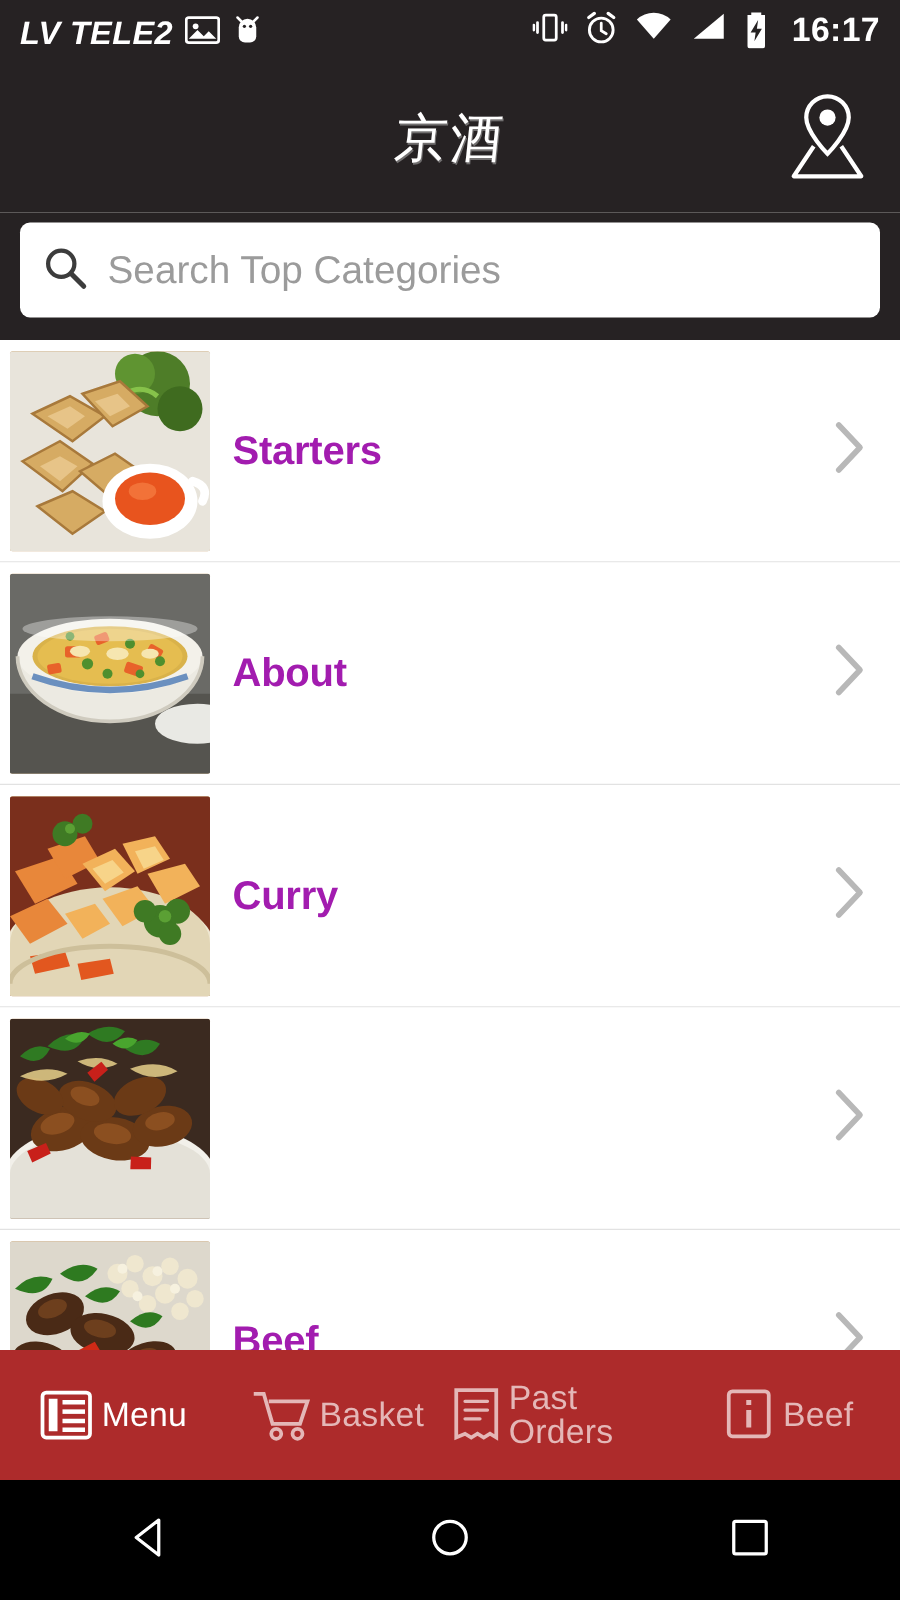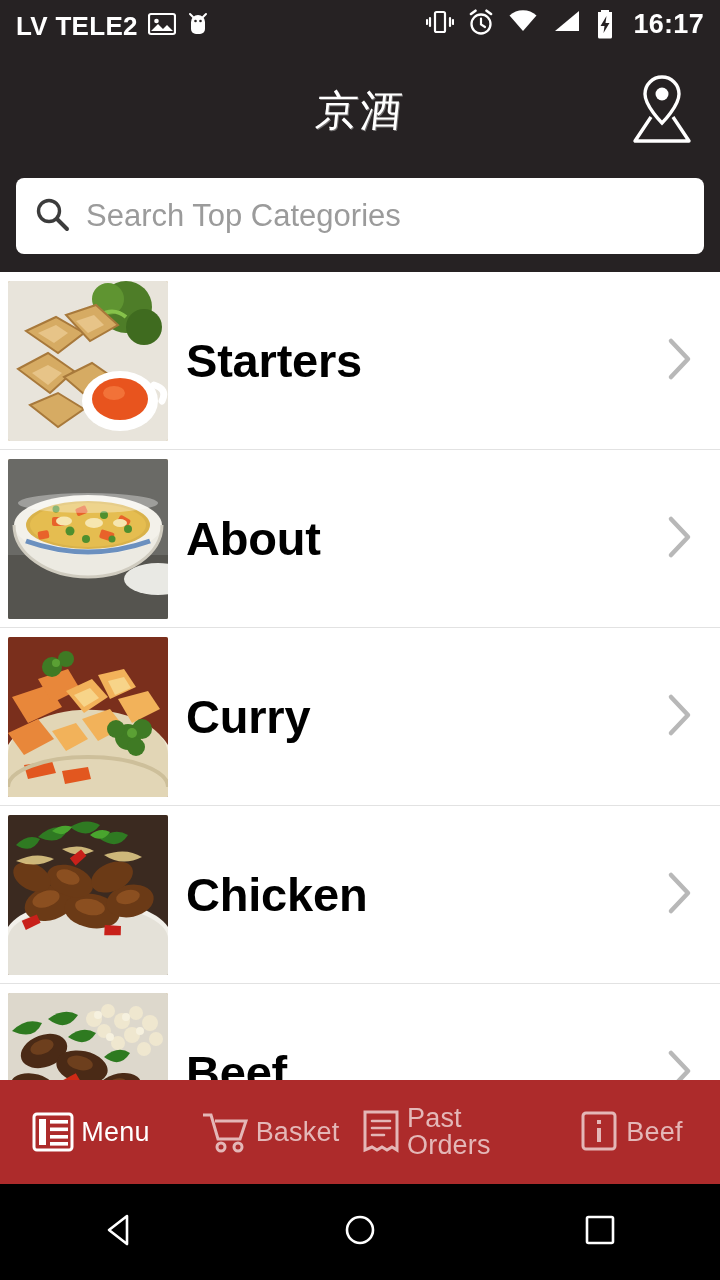--- a/index.html
+++ b/index.html
@@ -35,20 +35,21 @@
     display: flex;
     align-items: center;
     gap: 10px;
   }
   .carrier {
     font-size: 26px;
     font-weight: bold;
     letter-spacing: 0.3px;
     color: #ffffff;
     white-space: nowrap;
+    font-style: italic;
   }
   .status-right {
     margin-left: auto;
     display: flex;
     gap: 13px;
   }
   .clock {
     font-size: 27px;
     font-weight: bold;
     color: #ffffff;
@@ -135,23 +136,23 @@
     height: 160px;
     margin-left: 8px;
     flex: 0 0 auto;
     border-radius: 2px;
     overflow: hidden;
     position: relative;
     background: #caa97b;
   }
   .thumb svg { display: block; width: 100%; height: 100%; }
   .row-label {
-    font-size: 47px;
+    font-size: 32px;
     font-weight: bold;
-    color: #000000;
+    color: #a21caf;
     margin-left: 18px;
     letter-spacing: -0.2px;
     white-space: nowrap;
   }
   .chev {
     margin-left: auto;
     margin-right: 26px;
     flex: 0 0 auto;
   }
 
@@ -445,21 +446,20 @@
             <path d="M62 12 q16 -10 30 -2 q-12 16 -30 2z"></path>
             <path d="M92 24 q14 -12 28 -4 q-10 16 -28 4z"></path>
             <path d="M8 30 q12 -12 24 -6 q-8 16 -24 6z"></path>
           </g>
           <g fill="#49a52e">
             <path d="M44 16 q10 -8 20 -4 q-8 12 -20 4z"></path>
             <path d="M82 20 q10 -8 20 -3 q-8 12 -20 3z"></path>
           </g>
         </svg>
       </div>
-      <span class="row-label">Chicken</span>
       <span class="chev">
         <svg width="30" height="46" viewBox="0 0 30 46">
             <path d="M7 5 L24 23 L7 41" fill="none" stroke="#b8b8b8" stroke-width="4.5" stroke-linecap="round" stroke-linejoin="round"></path>
           </svg>
       </span>
     </div>
 
     <div class="row">
       <div class="thumb">
         <svg viewBox="0 0 160 160" preserveAspectRatio="xMidYMid slice">

